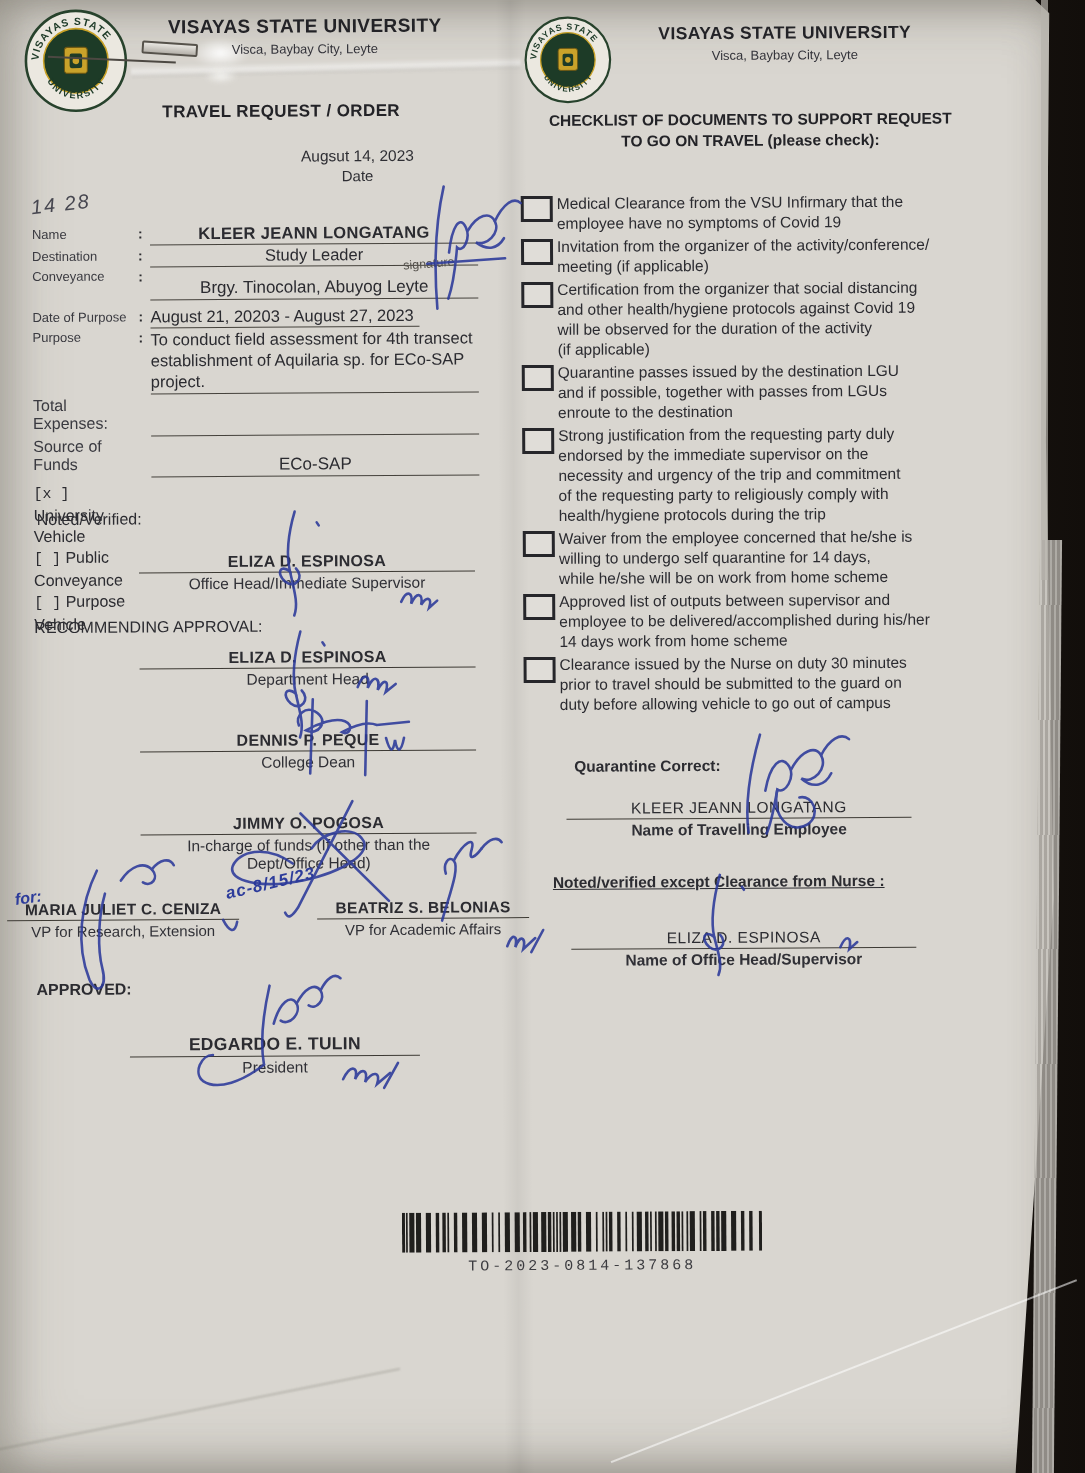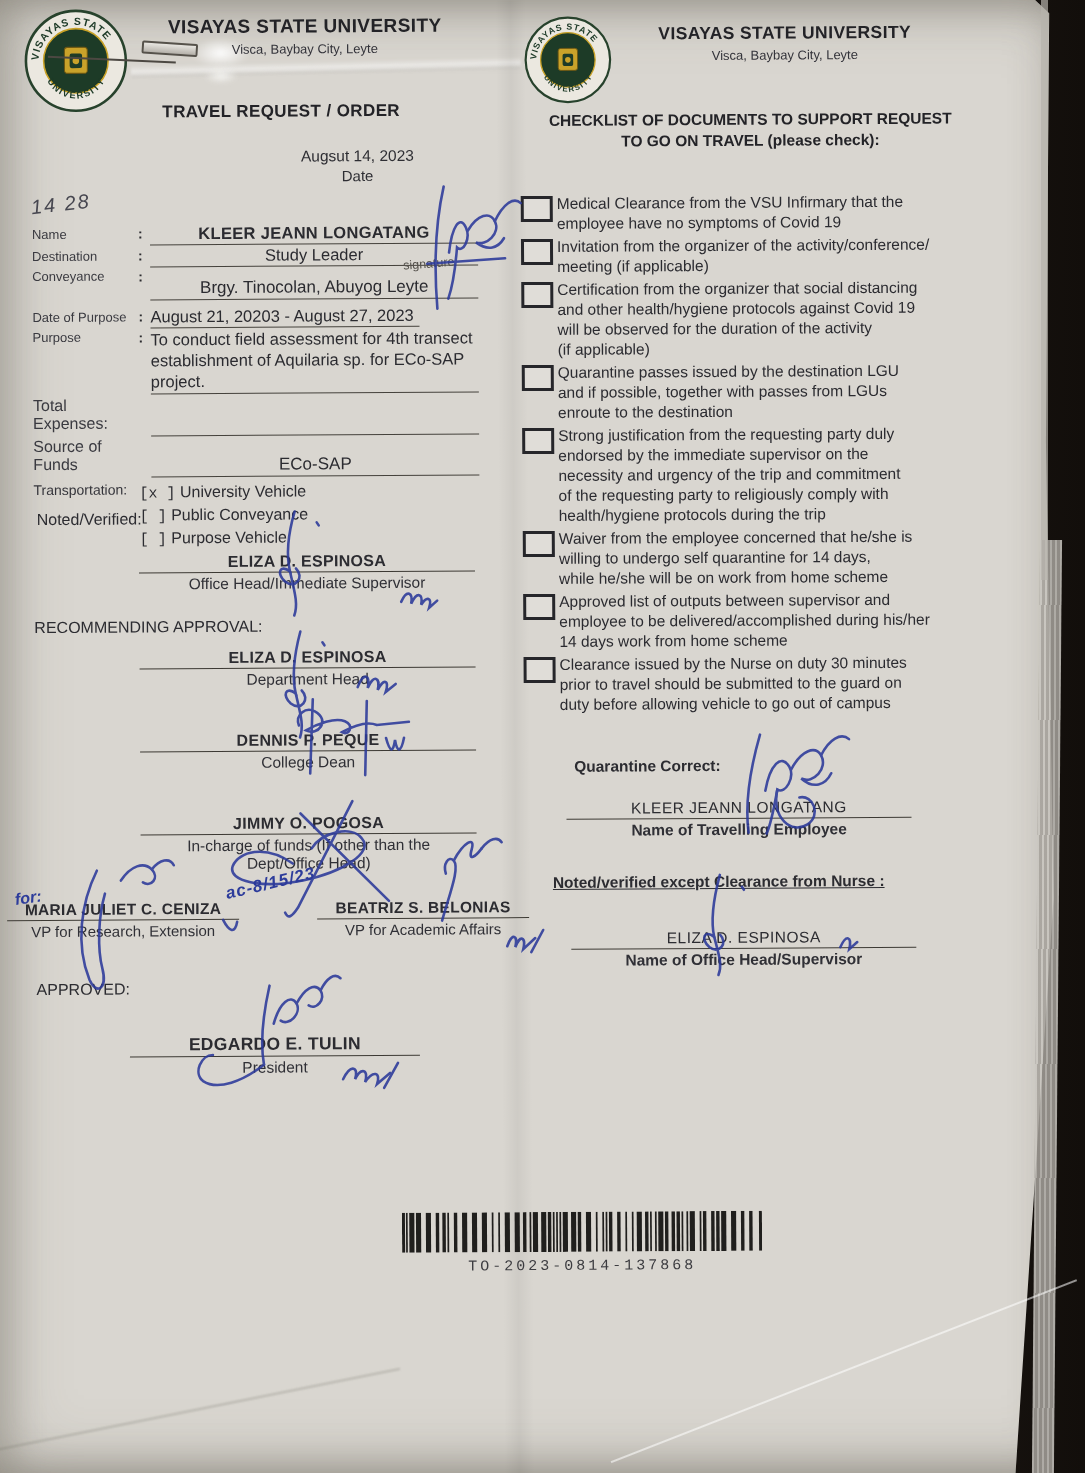--- a/index.html
+++ b/index.html
@@ -168,21 +168,20 @@
         <div class="flabel" style="font-size:16px">Total Expenses:</div>
         <div class="fcolon"></div>
         <div class="fvalue" style="min-height:20px"></div>
       </div>
       <div class="frow" style="margin-bottom:2px">
         <div class="flabel" style="font-size:16px">Source of Funds</div>
         <div class="fcolon"></div>
         <div class="fvalue" style="font-size:17px">ECo-SAP</div>
       </div>
       <div class="transport">
-        <div class="tlabel">Transportation:</div>
         <div>
           <div class="topt"><span class="tbox">[x ]</span> <span>University Vehicle</span></div>
           <div class="topt"><span class="tbox">[  ]</span> <span>Public Conveyance</span></div>
           <div class="topt"><span class="tbox">[  ]</span> <span>Purpose Vehicle</span></div>
         </div>
       </div>
     </div>
     <div class="sigcaption">signature</div>
 
     <div class="seclabel" style="left:38px;top:508px">Noted/Verified:</div>
@@ -206,21 +205,21 @@
     </div>
     <div class="sigline" style="left:6px;top:898px;width:232px">
       <div class="s-name" style="font-size:15.5px">MARIA JULIET C. CENIZA</div>
       <div class="s-title" style="font-size:15px">VP for Research, Extension</div>
     </div>
     <div class="sigline" style="left:316px;top:898px;width:212px">
       <div class="s-name" style="font-size:15.5px">BEATRIZ S. BELONIAS</div>
       <div class="s-title" style="font-size:15px">VP for Academic Affairs</div>
     </div>
 
-    <div class="seclabel" style="left:35px;top:978px;font-weight:400">APPROVED:</div>
+    <div class="seclabel" style="left:35px;top:978px;font-weight:700">APPROVED:</div>
     <div class="sigline" style="left:128px;top:1032px;width:290px">
       <div class="s-name" style="font-size:17.5px">EDGARDO E. TULIN</div>
       <div class="s-title">President</div>
     </div>
 
     <div class="hand hand-for">for:</div>
     <div class="hand hand-acdate">ac-8/15/23</div>
 
     <svg class="seal" style="left:528px;top:16px" width="88" height="88" viewBox="0 0 100 100">
       <circle cx="50" cy="50" r="48" fill="#ebe8e0" stroke="#27422c" stroke-width="2.5"></circle>

